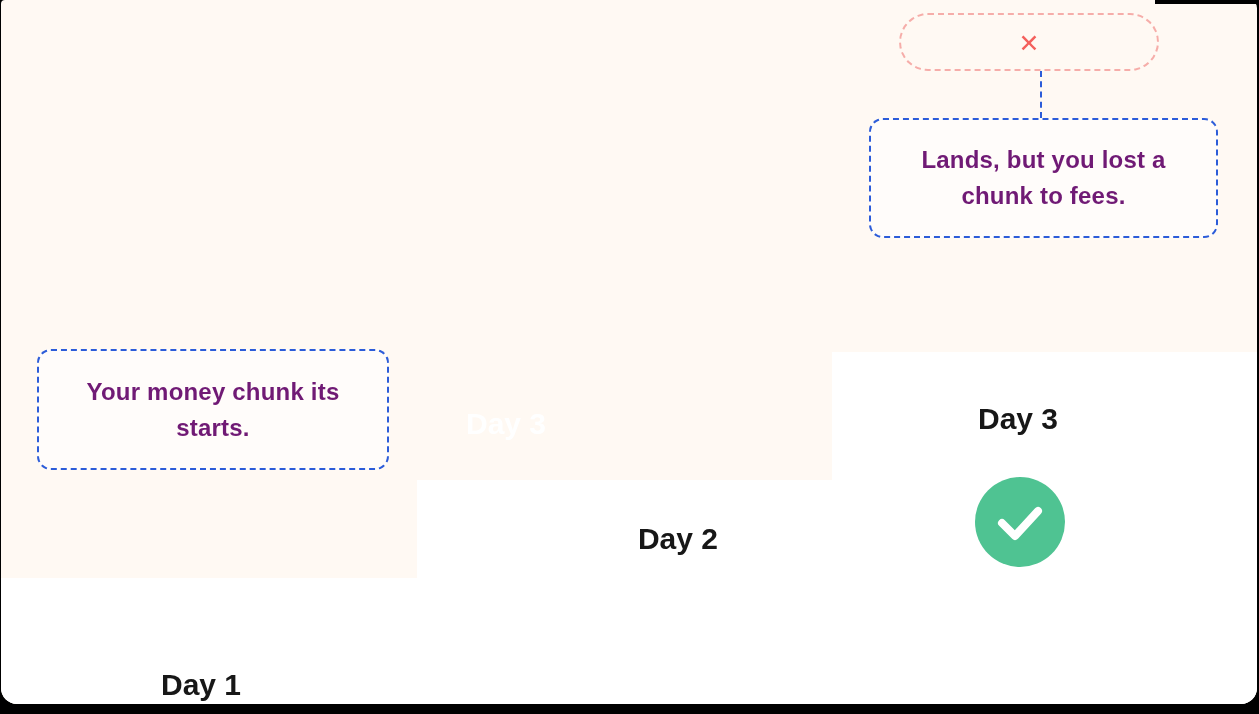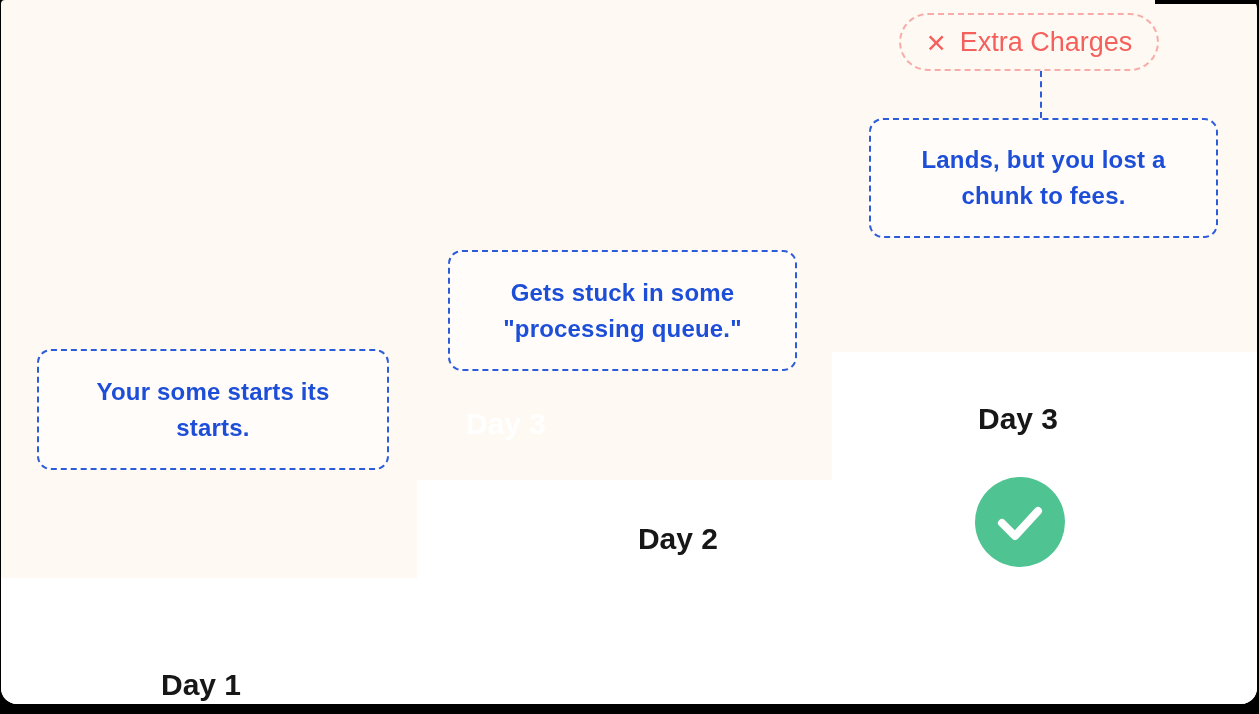--- a/index.html
+++ b/index.html
@@ -38,21 +38,21 @@
 
   
   .callout {
     position: absolute;
     border: 2.5px dashed #2C5CD9;
     border-radius: 14px;
     background: rgba(255, 255, 255, 0.55);
     display: flex; flex-direction: column;
     align-items: center; justify-content: center;
     font-weight: 700; font-size: 24px; line-height: 36px;
-    color: #1d4ed8; letter-spacing: 0.2px; text-align: center;
+    color: #701a75; letter-spacing: 0.2px; text-align: center;
   }
   .c1 { left: 36px;  top: 349px; width: 348px; height: 117px; }
   .c2 { left: 447px; top: 250px; width: 345px; height: 117px; }
   .c3 { left: 868px; top: 118px; width: 345px; height: 116px; }
 
   
   .badge {
     position: absolute; left: 898px; top: 13px; width: 260px; height: 58px;
     border: 2px dashed #F6ADA9; border-radius: 30px;
     display: flex; align-items: center; justify-content: center; gap: 13px;
@@ -93,34 +93,29 @@
   <div class="daylabel d2">Day 2</div>
   <div class="daylabel d3">Day 3</div>
 
   <div class="check">
     <svg width="90" height="90" viewBox="0 0 90 90">
       <polyline points="27,46 40,59 63,34" fill="none" stroke="#FFFFFF" stroke-width="8" stroke-linecap="round" stroke-linejoin="round"></polyline>
     </svg>
   </div>
 
   <div class="callout c1">
-    <div>Your some starts its</div>
+    <div>Your money chunk its</div>
     <div>starts.</div>
-  </div>
-  <div class="callout c2">
-    <div>Gets stuck in some</div>
-    <div>"processing queue."</div>
   </div>
   <div class="callout c3">
     <div>Lands, but you lost a</div>
     <div>chunk to fees.</div>
   </div>
 
   <div class="connector"></div>
 
   <div class="badge">
     <span class="badge-x">✕</span>
-    <span>Extra Charges</span>
   </div>
 
 </div>
 
 <div class="edge-artifact"></div>
 
 </body></html>

